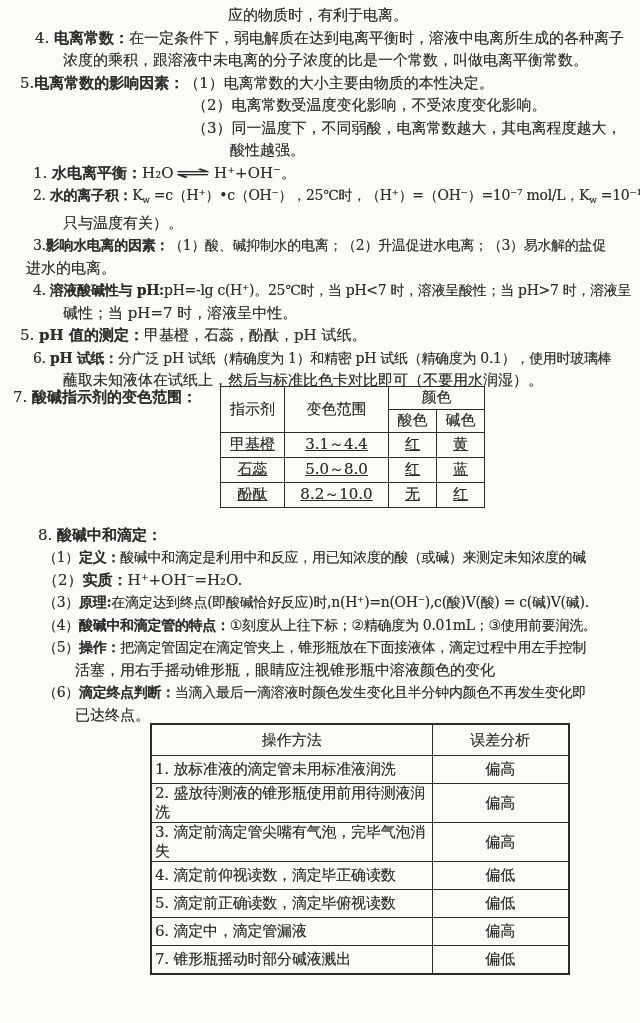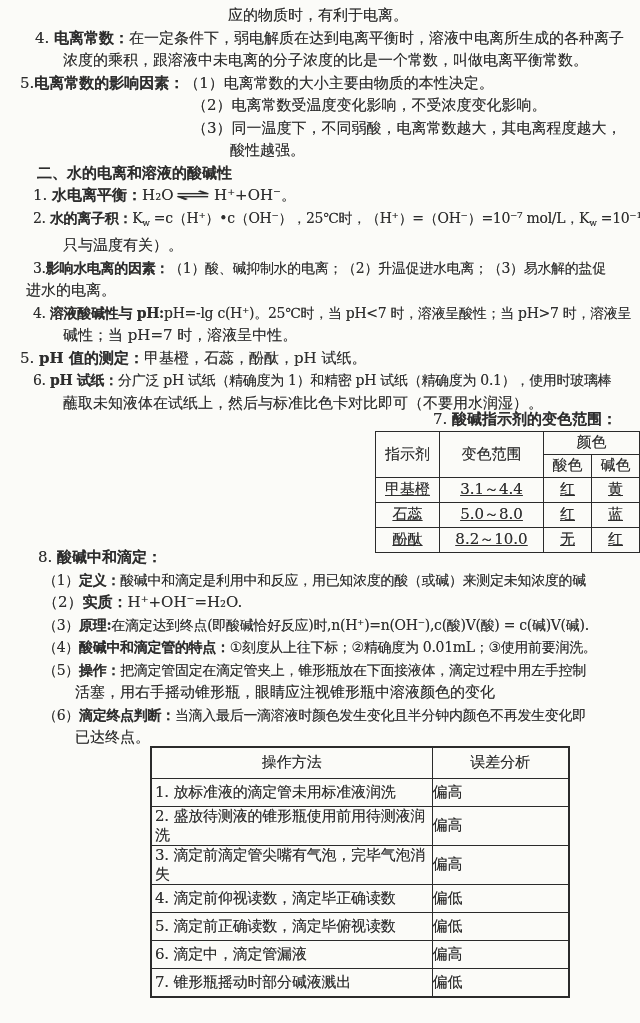--- a/index.html
+++ b/index.html
@@ -11,52 +11,51 @@
     overflow:hidden;
     position:relative;
     text-shadow:0 0 0.5px rgba(45,45,45,0.55);
   }
   .page{padding-top:4px;}
   .ln{line-height:22.5px;font-size:15px;white-space:nowrap;}
   .ln b{font-weight:bold;}
   .tight{font-size:14px;letter-spacing:-0.3px;}
   .sub{font-size:9px;vertical-align:-3px;}
   .arrow{display:inline-block;transform:scaleX(2.8);margin:0 16px 0 12px;font-family:"DejaVu Sans",sans-serif;}
-  .tbl1wrap{display:flex;align-items:flex-end;margin-top:-6px;height:119px;flex-direction:column;}
+  .tbl1wrap{display:flex;align-items:flex-start;margin-top:-6px;height:119px;}
   .tbl1label{margin-left:13px;width:207px;line-height:22.5px;font-size:15px;white-space:nowrap;flex:0 0 auto;}
   table{border-collapse:collapse;table-layout:fixed;}
   .t1{flex:0 0 auto;padding-left:48px;}
   .t1 th,.t1 td{border:1.6px solid #2b2b2b;text-align:center;font-weight:normal;font-size:15px;padding:0;}
   .t1 tr.h1 th{height:22px;}
   .t1 tr.h2 th{height:22px;}
   .t1 td{height:24px;text-decoration:underline;}
   .t2{margin-left:150px;margin-top:-3px;border:2px solid #2b2b2b;}
   .t2 th,.t2 td{border:1.7px solid #2b2b2b;font-weight:normal;font-size:15px;padding:0;}
   .t2 th{height:30px;text-align:center;}
   .t2 td{height:27px;}
   .t2 td.m{text-align:left;padding-left:3px;letter-spacing:-0.2px;}
-  .t2 td.r{}
+  .t2 td.r{text-align:center;}
   .pagenum{position:absolute;right:15px;top:1036px;font-size:14px;letter-spacing:1px;}
 </style>
 </head>
 <body>
 
 <div class="page">
 
   <div class="ln" style="margin-left:228px"><span>应的物质时，有利于电离。</span></div>
 
   <div class="ln" style="margin-left:35px"><span>4. </span><b>电离常数：</b><span>在一定条件下，弱电解质在达到电离平衡时，溶液中电离所生成的各种离子</span></div>
   <div class="ln" style="margin-left:63px"><span>浓度的乘积，跟溶液中未电离的分子浓度的比是一个常数，叫做电离平衡常数。</span></div>
 
   <div class="ln" style="margin-left:20px"><span>5.</span><b>电离常数的影响因素：</b><span>（1）电离常数的大小主要由物质的本性决定。</span></div>
   <div class="ln" style="margin-left:192px"><span>（2）电离常数受温度变化影响，不受浓度变化影响。</span></div>
   <div class="ln" style="margin-left:192px"><span>（3）同一温度下，不同弱酸，电离常数越大，其电离程度越大，</span></div>
   <div class="ln" style="margin-left:230px"><span>酸性越强。</span></div>
 
-  <div class="ln" style="margin-left:37px"><b>二、水的电离和溶液的酸碱性</b></div>
 
   <div class="ln" style="margin-left:33px"><span>1. </span><b>水电离平衡：</b><span>H₂O</span><span class="arrow">⇌</span><span>H⁺+OH⁻。</span></div>
 
   <div class="ln tight" style="margin-left:33px"><span>2. </span><b>水的离子积：</b><span>K</span><span class="sub">w</span><span> =c（H⁺）•c（OH⁻），25℃时，（H⁺）=（OH⁻）=10⁻⁷ mol/L，K</span><span class="sub">w</span><span> =10⁻¹⁴（K</span></div>
   <div class="ln" style="margin-left:63px"><span>只与温度有关）。</span></div>
 
   <div class="ln tight" style="margin-left:33px"><span>3.</span><b>影响水电离的因素：</b><span>（1）酸、碱抑制水的电离；（2）升温促进水电离；（3）易水解的盐促</span></div>
   <div class="ln" style="margin-left:26px"><span>进水的电离。</span></div>
 
   <div class="ln tight" style="margin-left:33px"><span>4. </span><b>溶液酸碱性与 pH:</b><span>pH=-lg c(H⁺)。25℃时，当 pH&lt;7 时，溶液呈酸性；当 pH&gt;7 时，溶液呈</span></div>

